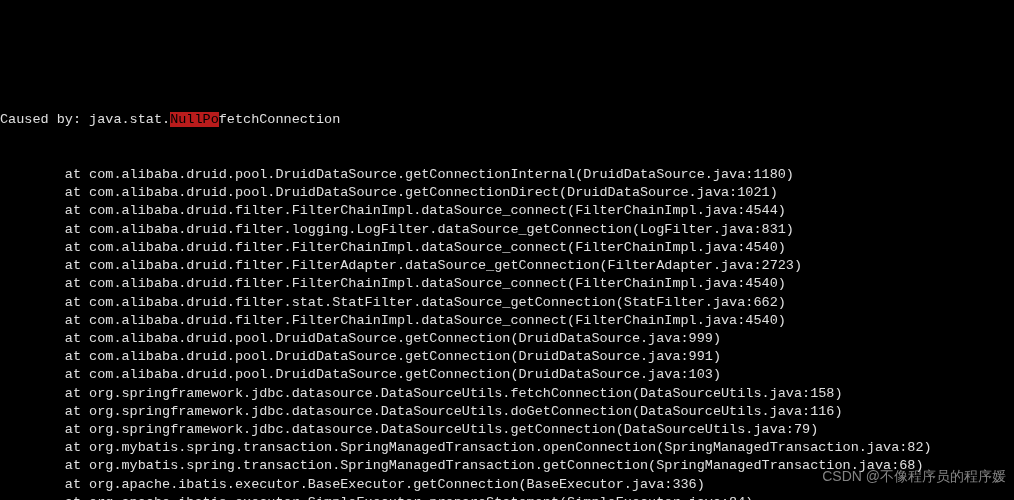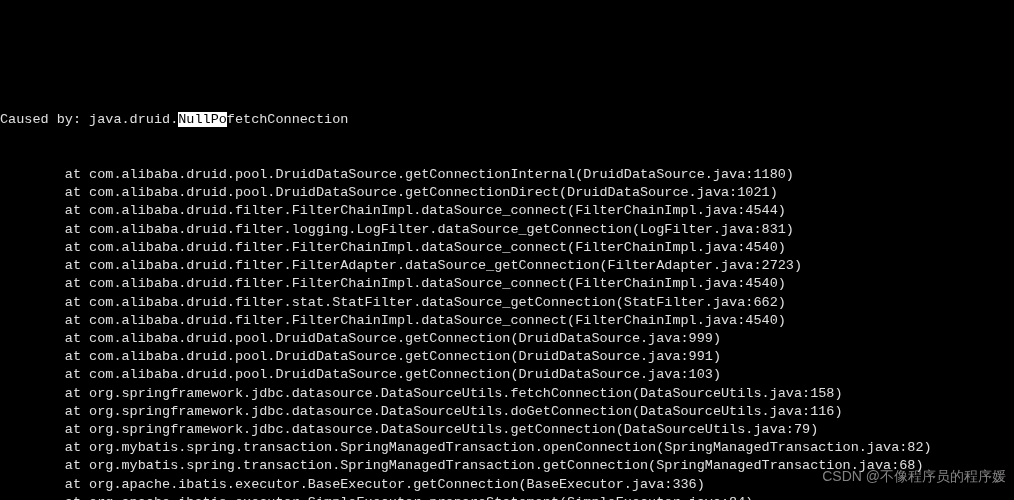--- a/index.html
+++ b/index.html
@@ -20,40 +20,40 @@
       padding: 2px 0;
     }
     .terminal {
       width: 100%;
       height: 100%;
     }
     .line {
       display: block;
     }
     .highlight {
-      background: #ffffff;
+      background: #b91c1c;
       color: #000000;
     }
     .watermark {
       position: absolute;
       right: 8px;
       bottom: 14px;
       color: #9a9a9a;
       font-family: Arial, sans-serif;
       font-size: 14px;
       opacity: 0.85;
       white-space: nowrap;
     }
   </style>
 </head>
 <body>
 
 
 
 <div class="terminal">
-  <span class="line"><span>Caused by: java.druid.</span><span class="highlight">NullPo</span><span>fetchConnection</span></span>
+  <span class="line"><span>Caused by: java.stat.</span><span class="highlight">NullPo</span><span>fetchConnection</span></span>
   <div id="stack-container"><span class="line">        at com.alibaba.druid.pool.DruidDataSource.getConnectionInternal(DruidDataSource.java:1180)</span><span class="line">        at com.alibaba.druid.pool.DruidDataSource.getConnectionDirect(DruidDataSource.java:1021)</span><span class="line">        at com.alibaba.druid.filter.FilterChainImpl.dataSource_connect(FilterChainImpl.java:4544)</span><span class="line">        at com.alibaba.druid.filter.logging.LogFilter.dataSource_getConnection(LogFilter.java:831)</span><span class="line">        at com.alibaba.druid.filter.FilterChainImpl.dataSource_connect(FilterChainImpl.java:4540)</span><span class="line">        at com.alibaba.druid.filter.FilterAdapter.dataSource_getConnection(FilterAdapter.java:2723)</span><span class="line">        at com.alibaba.druid.filter.FilterChainImpl.dataSource_connect(FilterChainImpl.java:4540)</span><span class="line">        at com.alibaba.druid.filter.stat.StatFilter.dataSource_getConnection(StatFilter.java:662)</span><span class="line">        at com.alibaba.druid.filter.FilterChainImpl.dataSource_connect(FilterChainImpl.java:4540)</span><span class="line">        at com.alibaba.druid.pool.DruidDataSource.getConnection(DruidDataSource.java:999)</span><span class="line">        at com.alibaba.druid.pool.DruidDataSource.getConnection(DruidDataSource.java:991)</span><span class="line">        at com.alibaba.druid.pool.DruidDataSource.getConnection(DruidDataSource.java:103)</span><span class="line">        at org.springframework.jdbc.datasource.DataSourceUtils.fetchConnection(DataSourceUtils.java:158)</span><span class="line">        at org.springframework.jdbc.datasource.DataSourceUtils.doGetConnection(DataSourceUtils.java:116)</span><span class="line">        at org.springframework.jdbc.datasource.DataSourceUtils.getConnection(DataSourceUtils.java:79)</span><span class="line">        at org.mybatis.spring.transaction.SpringManagedTransaction.openConnection(SpringManagedTransaction.java:82)</span><span class="line">        at org.mybatis.spring.transaction.SpringManagedTransaction.getConnection(SpringManagedTransaction.java:68)</span><span class="line">        at org.apache.ibatis.executor.BaseExecutor.getConnection(BaseExecutor.java:336)</span><span class="line">        at org.apache.ibatis.executor.SimpleExecutor.prepareStatement(SimpleExecutor.java:84)</span></div>
 </div>
 
 <div class="watermark">CSDN @不像程序员的程序媛</div>
 
 
 
 
 </body></html>

